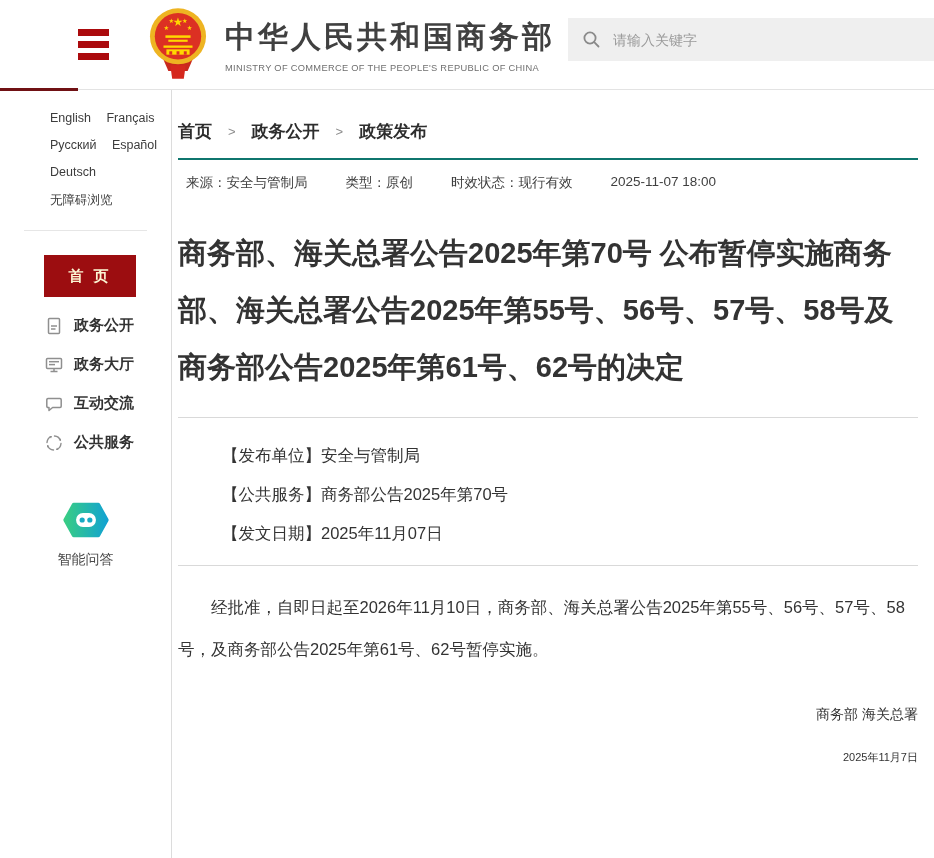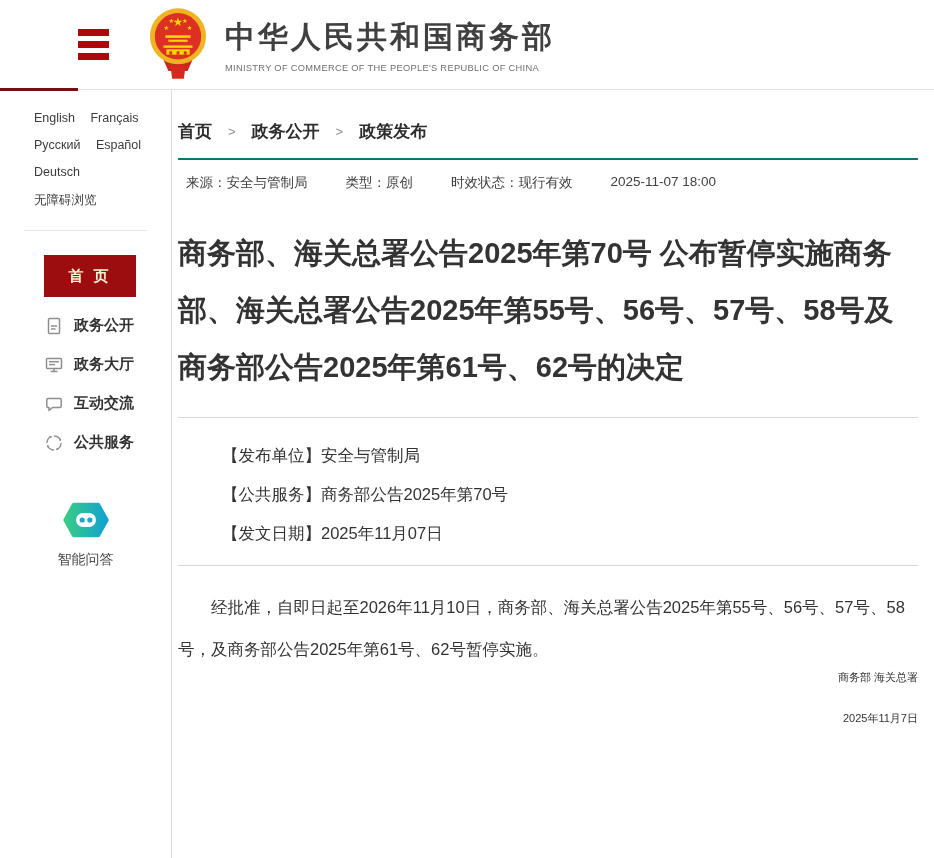--- a/index.html
+++ b/index.html
@@ -19,21 +19,21 @@
   .search { position:absolute; right:0; top:18px; width:366px; height:43px; background:var(--search-bg,#efefef);
             display:flex; align-items:center; padding:0 14px; }
   .search svg { flex:none; margin-right:12px; }
   .search input { border:none; outline:none; background:transparent; font-size:14px; color:#555; width:100%;
                   font-family:"Liberation Sans","DejaVu Sans",sans-serif; }
   .search input::placeholder { color:#9a9a9a; }
 
   
   .layout { display:flex; height:768px; }
   .sidebar { width:172px; flex:none; border-right:1px solid var(--border-light,#dcdcdc); padding-top:21px; }
-  .lang { padding-left:34px; font-size:12.5px; color:#3c3c3c; }
+  .lang { padding-left:50px; font-size:12.5px; color:#3c3c3c; }
   .lang-row { margin-bottom:13px; }
   .lang-row a { color:#3c3c3c; text-decoration:none; margin-right:12px; cursor:pointer; }
   .a11y { color:#8d8d8d; cursor:pointer; }
   .side-divider { margin:21px 24px 0 24px; border-top:1px solid #e6e6e6; }
   .home-btn { margin:24px 0 0 44px; width:92px; height:42px; background:var(--home-btn-bg,#9c0d10);
               color:var(--home-btn-text,#fcf5d3); font-size:15px; font-weight:700; letter-spacing:3px;
               display:flex; align-items:center; justify-content:center; cursor:pointer; }
   .nav { margin-top:9px; }
   .nav-item { display:flex; align-items:center; height:39px; padding-left:45px; cursor:pointer; }
   .nav-item svg { width:18px; height:18px; margin-right:11px; flex:none; }
@@ -48,21 +48,21 @@
   .crumb-sep { margin:0 16px; color:#8d8d8d; font-size:13px; font-weight:400; }
   .meta { display:flex; padding:14px 0 0 8px; font-size:13.5px; color:#3f3f3f; }
   .meta-seg { margin-right:38px; white-space:nowrap; }
   .article-title { margin-top:33px; font-size:29px; font-weight:700; color:#333; line-height:57px; }
   .hr { border:none; border-top:1px solid #d9d9d9; }
   .hr1 { margin-top:21px; }
   .hr2 { margin-top:21px; }
   .pub-info { margin:27px 0 0 44px; font-size:16.5px; color:#333; }
   .pub-info p { margin-bottom:18px; line-height:21px; }
   .body-text { margin-top:20px; font-size:16.5px; color:#333; line-height:42px; text-indent:2em; }
-  .signature { text-align:right; font-size:11px; color:#333; }
+  .signature { margin-top:36px; text-align:right; font-size:14px; color:#333; }
   .sign-date { margin-top:26px; text-align:right; font-size:11px; color:#333; }
 </style>
 </head>
 <body>
 
 <div class="header">
   <div class="hamburger">
     <div></div>
       <div></div>
       <div></div>
@@ -85,20 +85,27 @@
     <rect x="21" y="45.5" width="3" height="3.5" fill="#dc3023"></rect>
     <rect x="28.5" y="45.5" width="3" height="3.5" fill="#dc3023"></rect>
     <rect x="36" y="45.5" width="3" height="3.5" fill="#dc3023"></rect>
   </svg>
 
   <div class="titles">
     <div class="site-title">中华人民共和国商务部</div>
     <div class="site-sub">MINISTRY OF COMMERCE OF THE PEOPLE'S REPUBLIC OF CHINA</div>
   </div>
 
+  <div class="search">
+    <svg width="19" height="19" viewBox="0 0 19 19">
+      <circle cx="8" cy="8" r="5.6" fill="none" stroke="#8a8a8a" stroke-width="1.8"></circle>
+      <line x1="12.2" y1="12.2" x2="16.5" y2="16.5" stroke="#8a8a8a" stroke-width="1.8" stroke-linecap="round"></line>
+    </svg>
+    <input type="text" placeholder="请输入关键字" style="">
+  </div>
   <div class="header-accent"></div>
 </div>
 
 <div class="layout">
 
   <div class="sidebar">
     <div class="lang">
       <div class="lang-row">
         <a>English</a>
         <a>Français</a>

